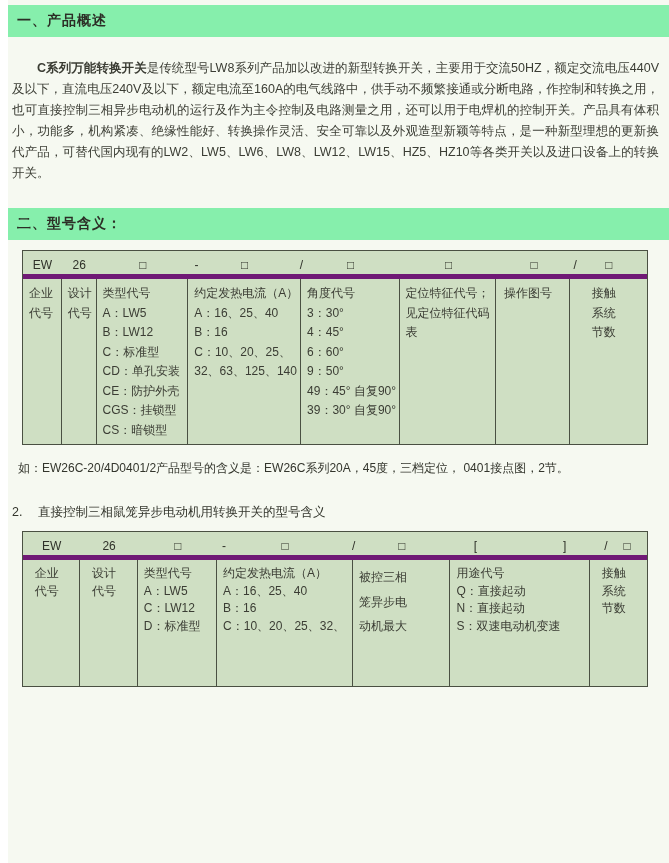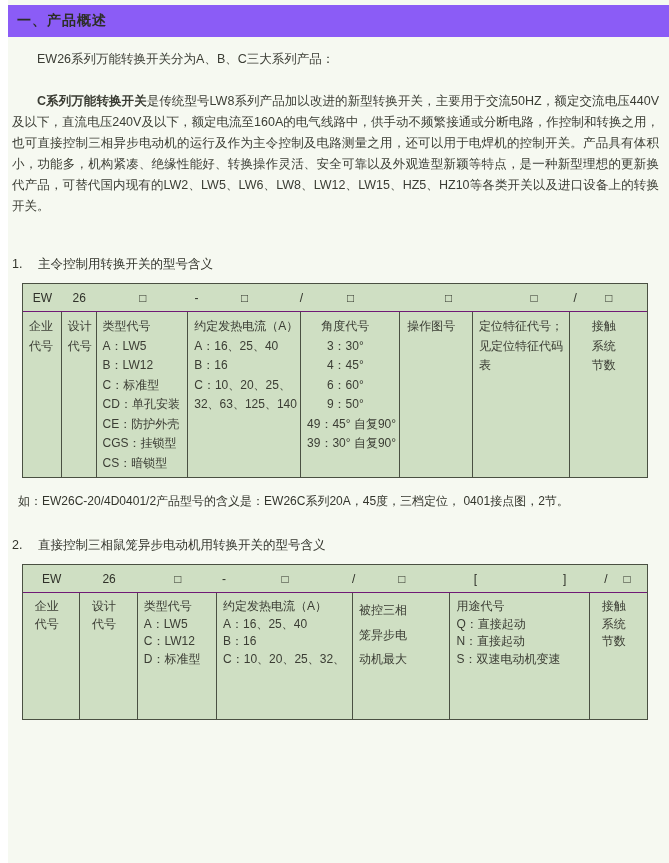--- a/index.html
+++ b/index.html
@@ -9,21 +9,21 @@
     background:#ffffff;
     font-family:"Liberation Sans","DejaVu Sans",sans-serif;
     color:#3b3d34;
   }
   .page {
     margin-left:8px; width:661px; height:863px;
     background:#f6f9f1;
     padding-top:5px;
   }
   .banner {
-    background:#8b5cf6;
+    background:#86efac;
     font-size:14px; font-weight:bold; color:#2c2e26;
     padding:7px 0 7px 9px;
     letter-spacing:1px;
   }
   .body-text {
     font-size:12.5px; line-height:21px;
     text-align:justify;
     margin:0 10px 0 4px;
   }
   .intro { margin-top:12px; text-indent:2em; }
@@ -34,21 +34,21 @@
   }
   .sub-heading .num { display:inline-block; width:26px; }
   .model-table {
     margin:10px 0 0 14px; width:626px;
     background:#cfdfc3;
     border:1px solid #4a5042;
     font-size:12px;
   }
   .model-row {
     position:relative; height:28px;
-    border-bottom:1px solid #701a75;
+    border-bottom:5px solid #701a75;
   }
   .model-token {
     position:absolute; top:7px; transform:translateX(-50%);
     font-size:12px; color:#2f3129; white-space:nowrap;
   }
   .cols { display:flex; align-items:stretch; }
   .col {
     border-right:1px solid #4a5042;
     padding:5px 15px 4px 6px;
     overflow:hidden;
@@ -65,34 +65,33 @@
 </style>
 </head>
 <body>
 
 <div class="page">
 
   <div class="banner">
     <span>一、产品概述</span>
   </div>
 
-  <p class="body-text intro">EW26系列万能转换开关分为A、B、C三大系列产品：</p>
 
 
 
   <p class="body-text para">
     <span class="lead">C系列万能转换开关</span><span>是传统型号LW8系列产品加以改进的新型转换开关，主要用于交流50HZ，额定交流电压440V及以下，直流电压240V及以下，额定电流至160A的电气线路中，供手动不频繁接通或分断电路，作控制和转换之用，也可直接控制三相异步电动机的运行及作为主令控制及电路测量之用，还可以用于电焊机的控制开关。产品具有体积小，功能多，机构紧凑、绝缘性能好、转换操作灵活、安全可靠以及外观造型新颖等特点，是一种新型理想的更新换代产品，可替代国内现有的LW2、LW5、LW6、LW8、LW12、LW15、HZ5、HZ10等各类开关以及进口设备上的转换开关。</span>
   </p>
 
   <div class="gap-lg"></div>
 
-
-  <div class="sub-heading">
-    <span class="num">1.</span><span>主令控制用转换开关的型号含义</span>
-  </div>
+  <div class="banner">
+    <span>二、型号含义：</span>
+  </div>
+
 
   <div class="model-table t1">
     <div class="model-row">
         <span class="model-token" style="left: 3.1%;">EW</span>
         <span class="model-token" style="left: 9%;">26</span>
         <span class="model-token" style="left: 19.2%;">□</span>
         <span class="model-token" style="left: 27.8%;">-</span>
         <span class="model-token" style="left: 35.5%;">□</span>
         <span class="model-token" style="left: 44.6%;">/</span>
         <span class="model-token" style="left: 52.5%;">□</span>
@@ -120,36 +119,36 @@
           <div class="cell-line">CGS：挂锁型</div>
           <div class="cell-line">CS：暗锁型</div>
         </div>
         <div class="col" style="width: 18.1%; text-align: left; line-height: 19.5px;">
           <div class="cell-line">约定发热电流（A）</div>
           <div class="cell-line">A：16、25、40</div>
           <div class="cell-line">B：16</div>
           <div class="cell-line">C：10、20、25、</div>
           <div class="cell-line">32、63、125、140</div>
         </div>
-        <div class="col" style="width: 15.8%; text-align: center; line-height: 19.5px;">
+        <div class="col" style="width: 15.8%; text-align: left; line-height: 19.5px;">
           <div class="cell-line">角度代号</div>
           <div class="cell-line">3：30°</div>
           <div class="cell-line">4：45°</div>
           <div class="cell-line">6：60°</div>
           <div class="cell-line">9：50°</div>
           <div class="cell-line">49：45° 自复90°</div>
           <div class="cell-line">39：30° 自复90°</div>
         </div>
-        <div class="col" style="width: 11.8%; text-align: center; line-height: 19.5px;">
-          <div class="cell-line">操作图号</div>
-        </div>
         <div class="col" style="width: 15.5%; text-align: left; line-height: 19.5px;">
           <div class="cell-line">定位特征代号；</div>
           <div class="cell-line">见定位特征代码</div>
           <div class="cell-line">表</div>
+        </div>
+        <div class="col" style="width: 11.8%; text-align: center; line-height: 19.5px;">
+          <div class="cell-line">操作图号</div>
         </div>
         <div class="col" style="width: 12.4%; text-align: center; line-height: 19.5px;">
           <div class="cell-line">接触</div>
           <div class="cell-line">系统</div>
           <div class="cell-line">节数</div>
         </div>
       </div>
   </div>
 
   <p class="example">如：EW26C-20/4D0401/2产品型号的含义是：EW26C系列20A，45度，三档定位，  0401接点图，2节。</p>

